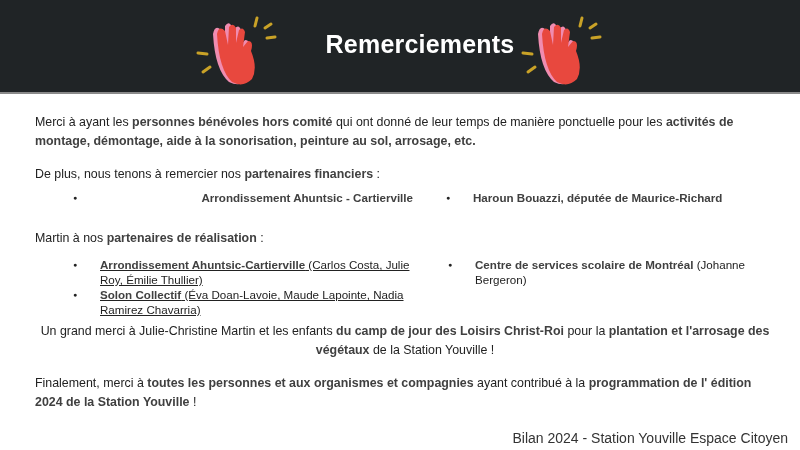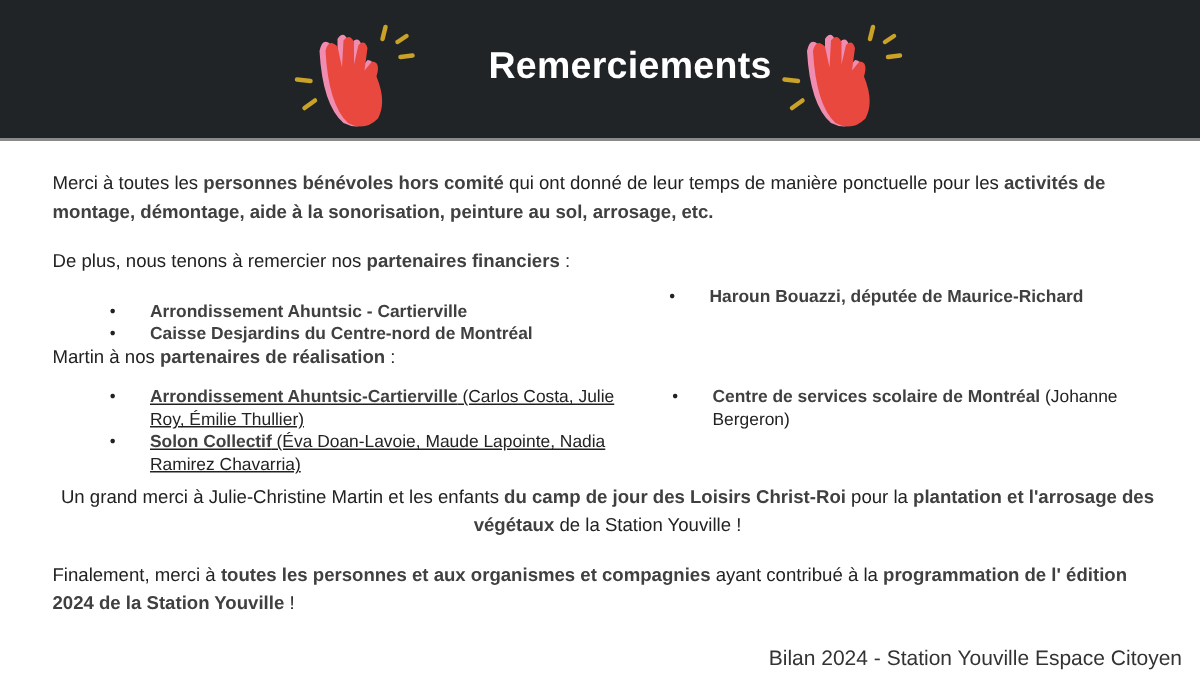--- a/index.html
+++ b/index.html
@@ -11,21 +11,21 @@
   .hand.left { left:195px; }
   .hand.right { left:520px; }
   .content { position:absolute; left:35px; top:113px; width:740px; font-size:12.4px; line-height:19px; }
   .content p { margin:0; }
   b { font-weight:bold; color:#404040; }
   .p1 { position:absolute; top:0; left:0; width:740px; }
   .p2 { position:absolute; top:52px; left:0; }
   .list { position:absolute; list-style:none; font-size:11.6px; line-height:15px; }
   .list li { position:relative; padding-left:27px; }
   .list li::before { content:"●"; position:absolute; left:0; font-size:7px; top:0; color:#222; }
-  .fin-left { top:87px; left:38px; width:340px; }
+  .fin-left { top:77px; left:38px; width:340px;text-align:right; }
   .fin-right { top:77px; left:411px; width:330px; }
   .p3 { position:absolute; top:116px; left:0; }
   .real-left { top:144px; left:38px; width:340px;text-decoration:underline; }
   .real-right { top:144px; left:413px; width:330px; }
   .p4 { position:absolute; top:209px; left:0; width:740px;text-align:center; }
   .p5 { position:absolute; top:261px; left:0; width:740px; }
   .footer { position:absolute; right:12px; top:430px; font-size:14px; color:#333;padding-left:40px; }
 </style>
 </head>
 <body>
@@ -50,26 +50,25 @@
         <line x1="72" y1="26" x2="80" y2="25"></line>
       <line x1="3" y1="41" x2="12" y2="42"></line>
         <line x1="8" y1="60" x2="15" y2="55"></line>
     </g>
     <path d="M18 22 Q20 12 26 18 L30 32 L30 14 Q34 8 37 15 L38 30 L40 16 Q44 12 46 18 L45 34 L50 28 Q56 28 53 38 Q60 55 55 66 Q46 76 34 70 Q20 58 18 22 Z" fill="#f08cb0"></path>
     <path d="M22 22 Q24 13 30 19 L33 33 L34 15 Q38 10 41 16 L41 31 L44 18 Q48 14 50 20 L48 35 L53 29 Q59 29 56 39 Q63 56 57 67 Q48 76 37 70 Q24 58 22 22 Z" fill="#e8483e"></path>
   </svg>
 </div>
 
 <div class="content">
-  <p class="p1"><span>Merci à toutes les </span><b>personnes bénévoles hors comité</b><span> qui ont donné de leur temps de manière ponctuelle pour les </span><b>activités de montage, démontage, aide à la sonorisation, peinture au sol, arrosage, etc.</b></p>
+  <p class="p1"><span>Merci à ayant les </span><b>personnes bénévoles hors comité</b><span> qui ont donné de leur temps de manière ponctuelle pour les </span><b>activités de montage, démontage, aide à la sonorisation, peinture au sol, arrosage, etc.</b></p>
 
   <p class="p2"><span>De plus, nous tenons à remercier nos </span><b>partenaires financiers</b><span> :</span></p>
   <ul class="list fin-left">
     <li><b>Arrondissement Ahuntsic - Cartierville</b></li>
-    <li><b>Caisse Desjardins du Centre-nord de Montréal</b></li>
   </ul>
   <ul class="list fin-right">
     <li><b>Haroun Bouazzi, députée de Maurice-Richard</b></li>
   </ul>
 
   <p class="p3"><span>Martin à nos </span><b>partenaires de réalisation</b><span> :</span></p>
   <ul class="list real-left">
     <li><b>Arrondissement Ahuntsic-Cartierville</b><span> (Carlos Costa, Julie Roy, Émilie Thullier)</span></li>
     <li><b>Solon Collectif</b><span> (Éva Doan-Lavoie, Maude Lapointe, Nadia Ramirez Chavarria)</span></li>
   </ul>

